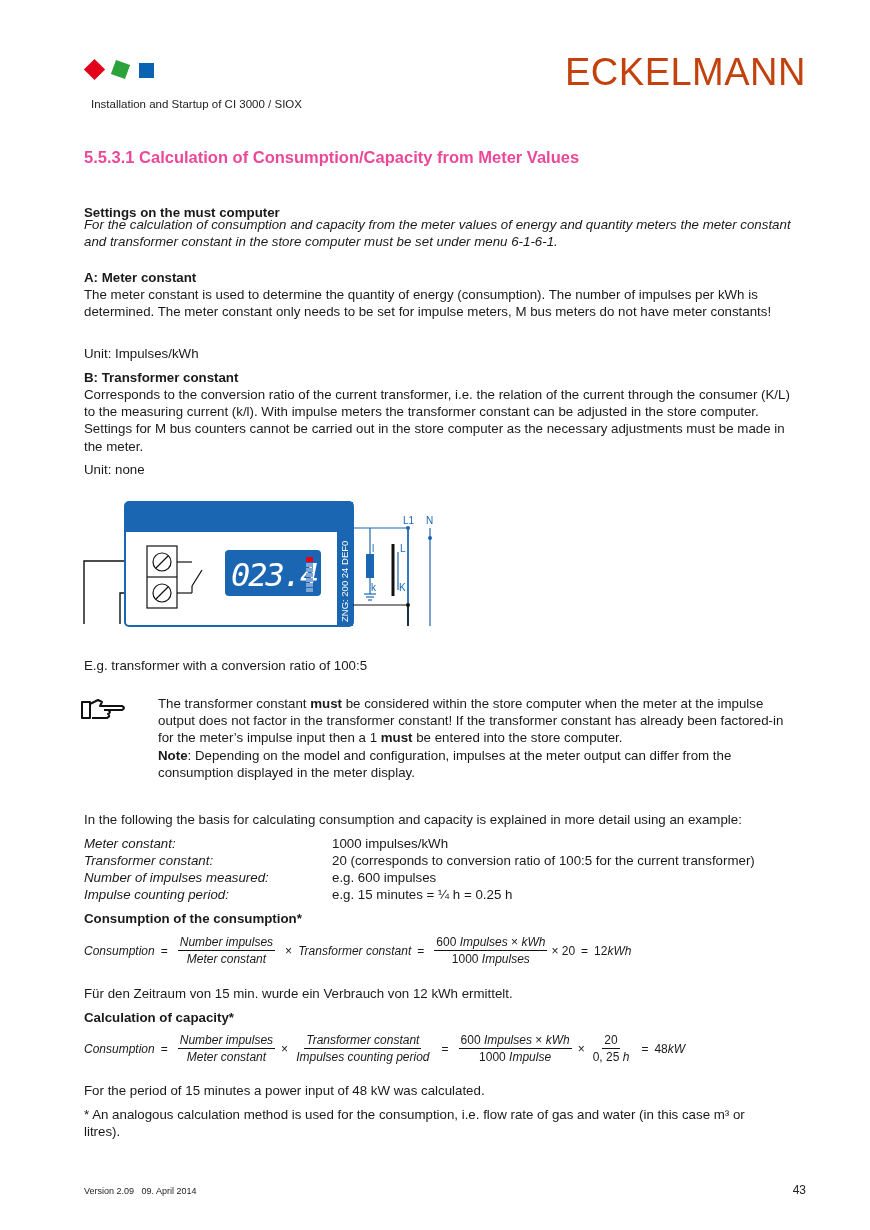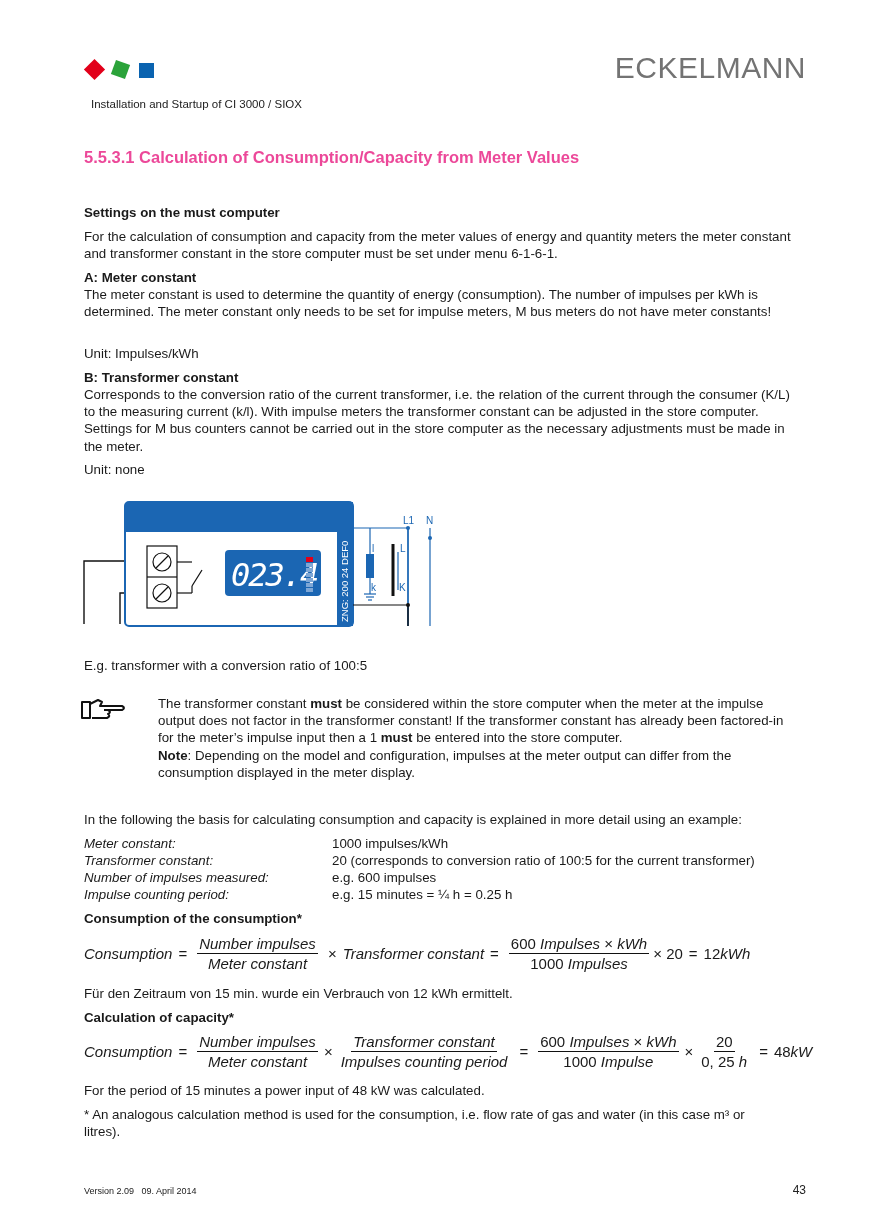--- a/index.html
+++ b/index.html
@@ -1,28 +1,28 @@
 <!DOCTYPE html>
 <html><head>
 <meta charset="utf-8">
 <style>
   html, body { margin: 0; padding: 0; background: #fff; }
   body { width: 870px; height: 1230px; position: relative; overflow: hidden;
          font-family: "Liberation Sans", sans-serif; color: #1a1a1a; }
   .abs { position: absolute; }
   .logo-sq { position: absolute; width: 15px; height: 15px; }
-  .brand { font-family: "Liberation Sans", sans-serif; font-size: 30px; color: #737373; letter-spacing: 0.5px; font-weight: normal; }
+  .brand { font-family: "Liberation Sans", sans-serif; font-size: 38px; color: #c2410c; letter-spacing: 0.5px; font-weight: normal; }
   .subtitle { font-size: 11.5px; color: #222; }
   .heading { font-size: 16.5px; font-weight: bold; color: #ec4899; }
   .p { font-size: 13.3px; line-height: 17.2px; color: #1a1a1a; }
   .b { font-weight: bold; }
   .kv { font-size: 13.3px; line-height: 17.2px; }
   .kv .k { position: absolute; left: 0; font-style: italic; }
   .kv .v { position: absolute; left: 248px; white-space: nowrap; }
-  .formula { position: absolute; font-size: 15px; display: flex; align-items: center; white-space: nowrap; }
+  .formula { position: absolute; font-size: 12px; display: flex; align-items: center; white-space: nowrap; }
   .formula i { font-style: italic; }
   .frac { display: inline-flex; flex-direction: column; align-items: center; margin: 0 4px; }
   .frac .num { border-bottom: 1px solid #111; padding: 0 2px 1px 2px; }
   .frac .den { padding: 1px 2px 0 2px; }
   .op { margin: 0 6px; }
   .footer { font-size: 9px; color: #222; }
   .pagenum { font-size: 12px; color: #222; }
 </style>
 </head>
 <body>
@@ -31,21 +31,21 @@
   <div class="logo-sq" style="left:3px; top:4px; background:#e2001a; transform:rotate(45deg);"></div>
   <div class="logo-sq" style="left:29px; top:4px; background:#2ba33a; transform:rotate(20deg);"></div>
   <div class="logo-sq" style="left:55px; top:5px; background:#0a63b0;"></div>
 </div>
 <div class="abs brand" style="right:64px; top:51px;">ECKELMANN</div>
 <div class="abs subtitle" style="left:91px; top:98px;">Installation and Startup of CI 3000 / SIOX</div>
 
 <div class="abs heading" style="left:84px; top:148px;">5.5.3.1  Calculation of Consumption/Capacity from Meter Values</div>
 
 <div class="abs p b" style="left:84px; top:204px;">Settings on the must computer</div>
-<div class="abs p" style="left:84px; top:228px; width:720px;">For the calculation of consumption and capacity from the meter values of energy and quantity meters the meter constant and transformer constant in the store computer must be set under menu 6-1-6-1.</div>
+<div class="abs p" style="left:84px; top:216px; width:720px;font-style:italic;">For the calculation of consumption and capacity from the meter values of energy and quantity meters the meter constant and transformer constant in the store computer must be set under menu 6-1-6-1.</div>
 
 <div class="abs p b" style="left:84px; top:269px;">A: Meter constant</div>
 <div class="abs p" style="left:84px; top:286px; width:720px;">The meter constant is used to determine the quantity of energy (consumption). The number of impulses per kWh is determined. The meter constant only needs to be set for impulse meters, M bus meters do not have meter constants!</div>
 <div class="abs p" style="left:84px; top:345px;">Unit: Impulses/kWh</div>
 
 <div class="abs p b" style="left:84px; top:369px;">B: Transformer constant</div>
 <div class="abs p" style="left:84px; top:386px; width:712px;">Corresponds to the conversion ratio of the current transformer, i.e. the relation of the current through the consumer (K/L) to the measuring current (k/l). With impulse meters the transformer constant can be adjusted in the store computer. Settings for M bus counters cannot be carried out in the store computer as the necessary adjustments must be made in the meter.</div>
 <div class="abs p" style="left:84px; top:461px;">Unit: none</div>
 
 <svg class="abs" style="left:80px; top:498px;" width="370" height="130" viewBox="0 0 370 130">

